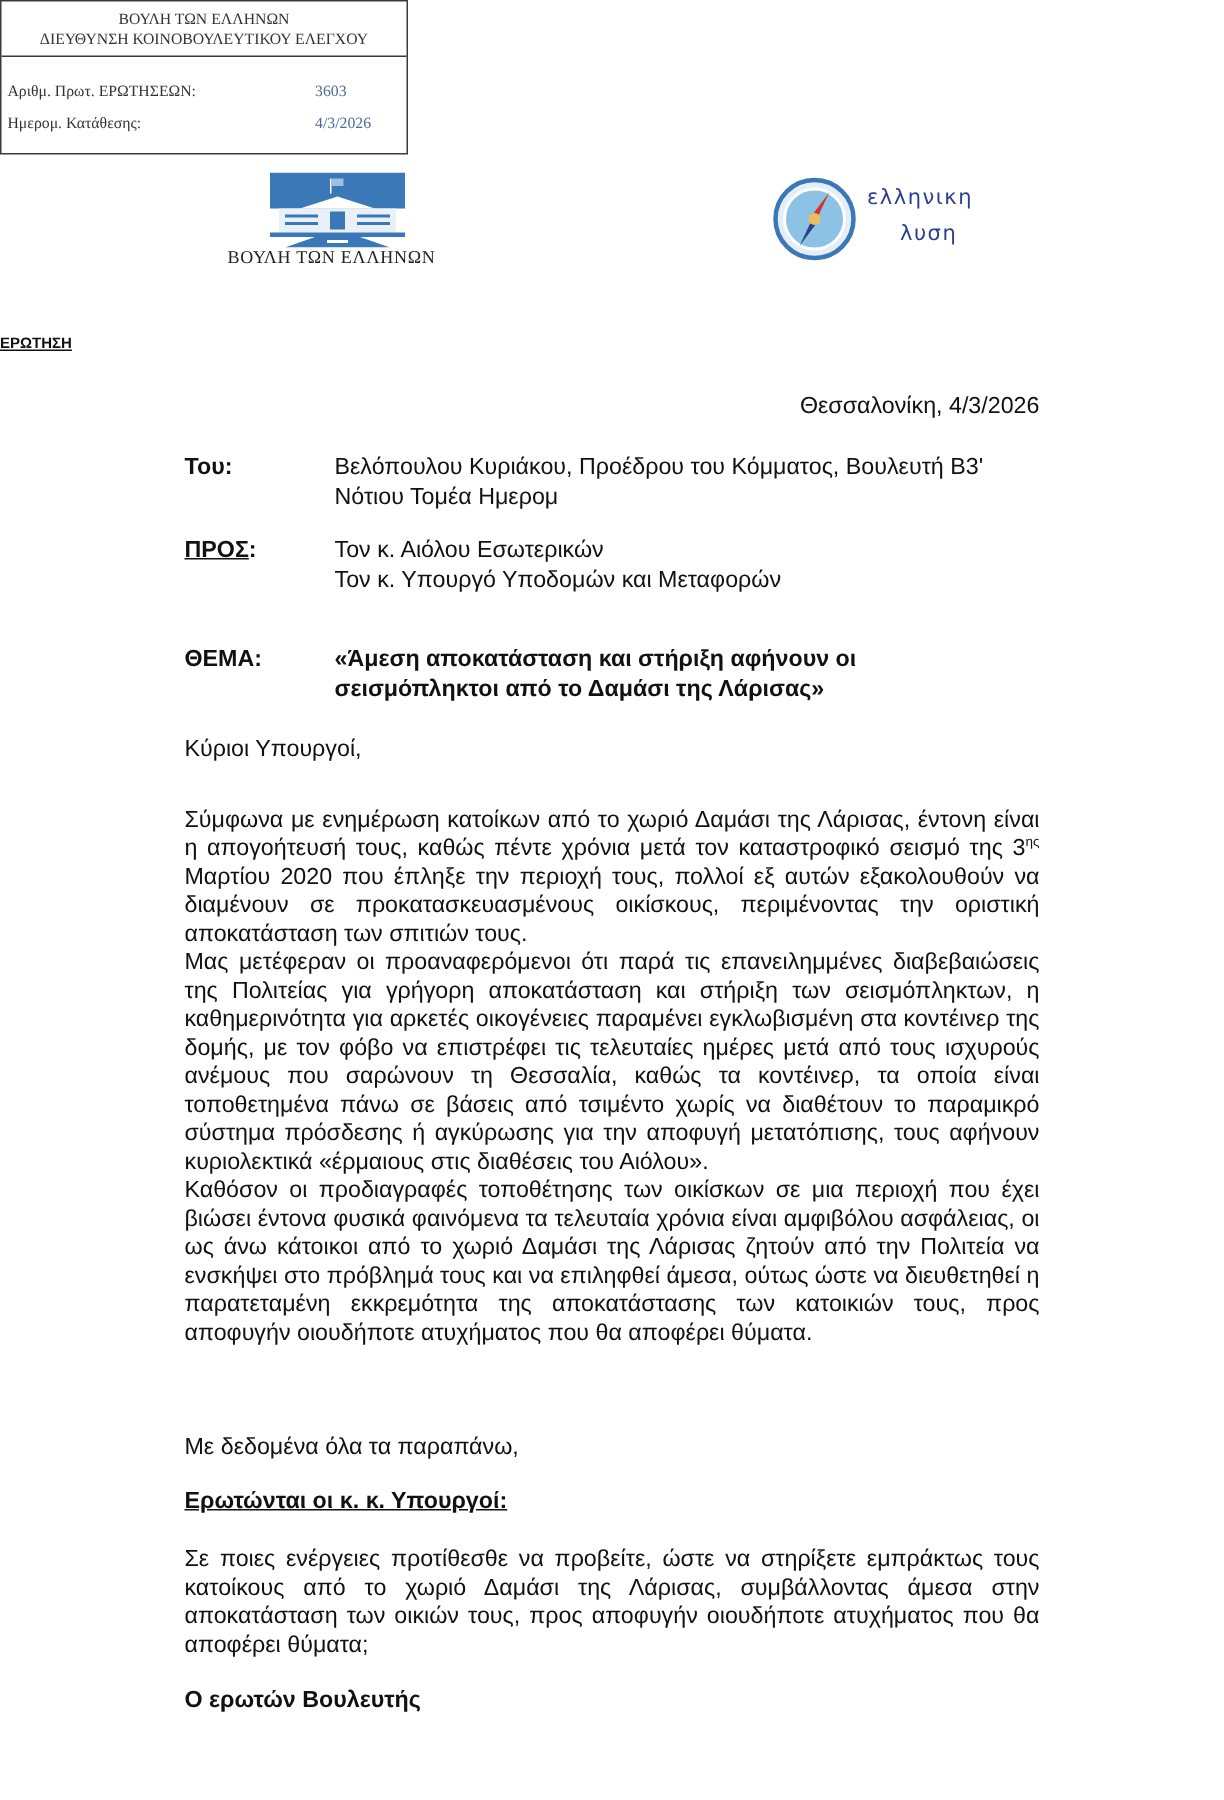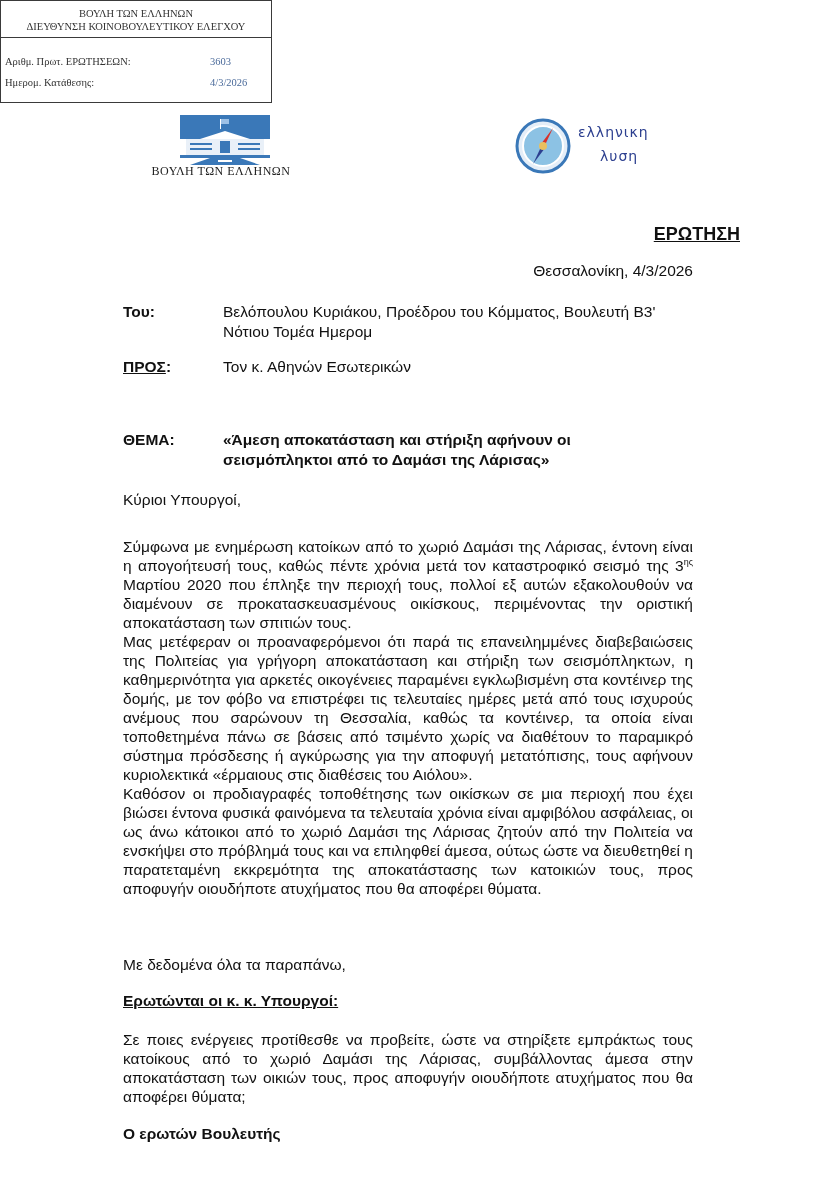--- a/index.html
+++ b/index.html
@@ -10,21 +10,21 @@
     .stamp-row .val { position: absolute; left: 205px; color: #4a6a9a; white-space: nowrap; }
     .stamp-row .lbl { white-space: nowrap; margin-top: 20px; }
     .r1 { top: 55px; } .r2 { top: 76px; }
 
     .logo-parl { position: absolute; left: 180px; top: 115px; width: 90px; }
     .parl-cap { position: absolute; left: 121px; top: 164px; width: 200px; text-align: center; font-family: "Liberation Serif", serif; font-size: 12px; letter-spacing: 0.5px; color: #222; }
     .logo-el { position: absolute; left: 515px; top: 118px; }
     .el-text { position: absolute; left: 578px; top: 120px; color: #2c3f8f; font-family: "DejaVu Sans", sans-serif; font-size: 14px; line-height: 24px; letter-spacing: 1px; }
     .el-text div:nth-child(2) { padding-left: 22px; }
 
-    .title { position: absolute; left: 0; width: 740px; top: 224px; text-align: right; font-weight: bold; font-size: 18px; text-decoration: underline; }
+    .title { position: absolute; left: 0; width: 680px; top: 224px; text-align: left; font-weight: bold; font-size: 10px; text-decoration: underline; }
     .date { position: absolute; right: 123px; top: 262px; font-size: 15.5px; }
     .field { position: absolute; left: 123px; font-size: 15.5px; line-height: 20px; }
     .field .k { position: absolute; left: 0; font-weight: bold; }
     .field .v { position: absolute; left: 100px; width: 470px; }
     .f-tou { top: 302px; }
     .f-pros { top: 357px; }
     .f-thema { top: 430px; }
     .f-thema .v { font-weight: bold; }
     .u { text-decoration: underline; }
 
@@ -93,21 +93,22 @@
 <div class="date">Θεσσαλονίκη, 4/3/2026</div>
 
 <div class="field f-tou">
   <span class="k">Του:</span>
   <span class="v">Βελόπουλου Κυριάκου, Προέδρου του Κόμματος, Βουλευτή Β3' Νότιου Τομέα Ημερομ</span>
 </div>
 
 <div class="field f-pros">
   <span class="k"><span class="u">ΠΡΟΣ</span><span>:</span></span>
   <span class="v">
-    <div>Τον κ. Αθηνών Εσωτερικών</div>
+    <div>Τον κ. Αιόλου Εσωτερικών</div>
+    <div>Τον κ. Υπουργό Υποδομών και Μεταφορών</div>
   </span>
 </div>
 
 <div class="field f-thema">
   <span class="k">ΘΕΜΑ:</span>
   <span class="v" style="width:370px">«Άμεση αποκατάσταση και στήριξη αφήνουν οι σεισμόπληκτοι από το Δαμάσι της Λάρισας»</span>
 </div>
 
 <div class="body-text greet">Κύριοι Υπουργοί,</div>
 

